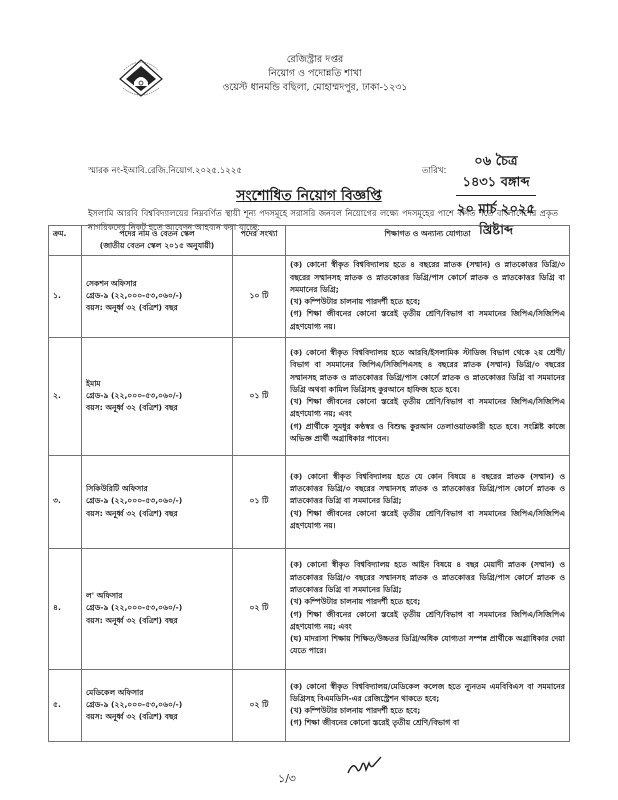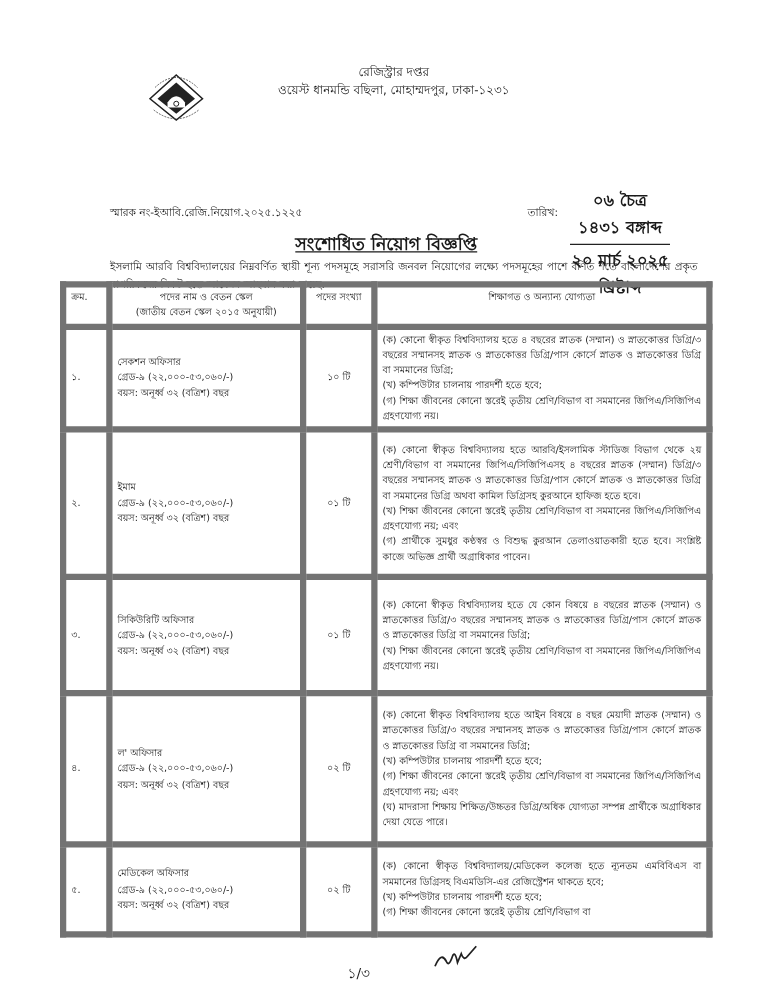--- a/index.html
+++ b/index.html
@@ -28,22 +28,22 @@
   }
   .intro {
     left: 88px; top: 206px; width: 470px; font-size: 8.3px; line-height: 14px;
     text-align: justify;
   }
   table.posts {
     position: absolute; left: 48px; top: 225px; width: 522px;
     border-collapse: collapse; font-size: 7.6px; line-height: 12.3px;
   }
   table.posts td, table.posts th {
-    border: 5px solid #737373; vertical-align: middle; padding: 2px 4px;
-    font-weight: normal;
+    border: 1px solid #737373; vertical-align: middle; padding: 2px 4px;
+    font-weight: bold;
     margin-left: 24px;
   }
   .c-sl { width: 24px; text-align: left; }
   .c-name { width: 142px; }
   .c-count { width: 44px; text-align: center; }
   .c-qual { text-align: justify; }
   th { text-align: center; }
   .qual-line { display: block; }
   .page-num { left: 278px; top: 770px; font-size: 11px; }
   .sign { left: 345px; top: 755px; }
@@ -57,20 +57,21 @@
     <polygon points="23,8 38,21 23,33 8,21" fill="#222"></polygon>
     <path d="M16,24 Q23,14 30,24 L30,28 L16,28 Z" fill="#fff"></path>
     <circle cx="23" cy="25" r="2" fill="none" stroke="#222" stroke-width="0.8"></circle>
     <path d="M6,12 Q23,-4 40,12" fill="none" stroke="#444" stroke-width="0.7" stroke-dasharray="1.5,1"></path>
     <path d="M5,30 Q23,44 41,30" fill="none" stroke="#444" stroke-width="0.7" stroke-dasharray="1.5,1"></path>
   </svg>
 </div>
 
 <div class="abs header">
   <div>রেজিস্ট্রার দপ্তর</div>
+  <div>নিয়োগ ও পদোন্নতি শাখা</div>
   <div>ওয়েস্ট ধানমন্ডি বছিলা, মোহাম্মদপুর, ঢাকা-১২৩১</div>
 </div>
 
 <div class="abs memo">স্মারক নং-ইআবি.রেজি.নিয়োগ.২০২৫.১২২৫</div>
 <div class="abs date-label">তারিখ:</div>
 <div class="abs date-box">
   <div class="bang">০৬ চৈত্র ১৪৩১ বঙ্গাব্দ</div>
   <div class="eng">২০ মার্চ ২০২৫ খ্রিষ্টাব্দ</div>
 </div>
 

